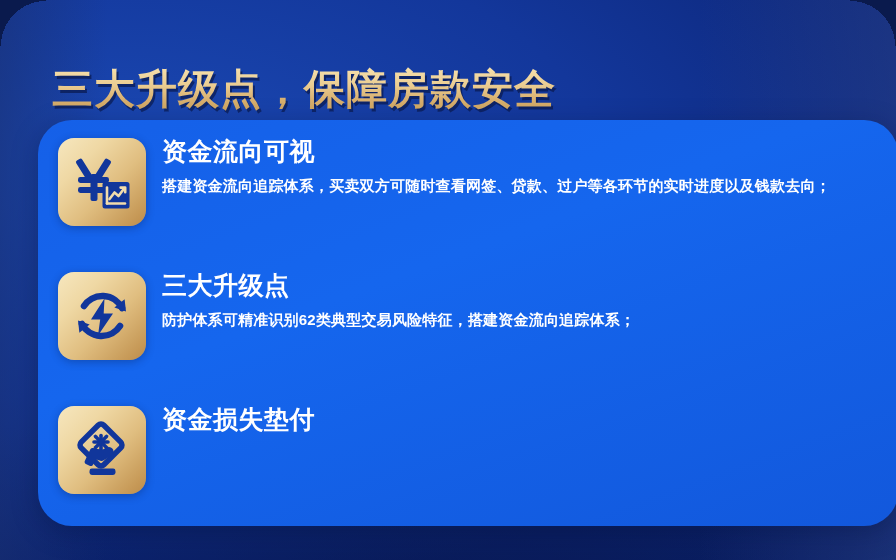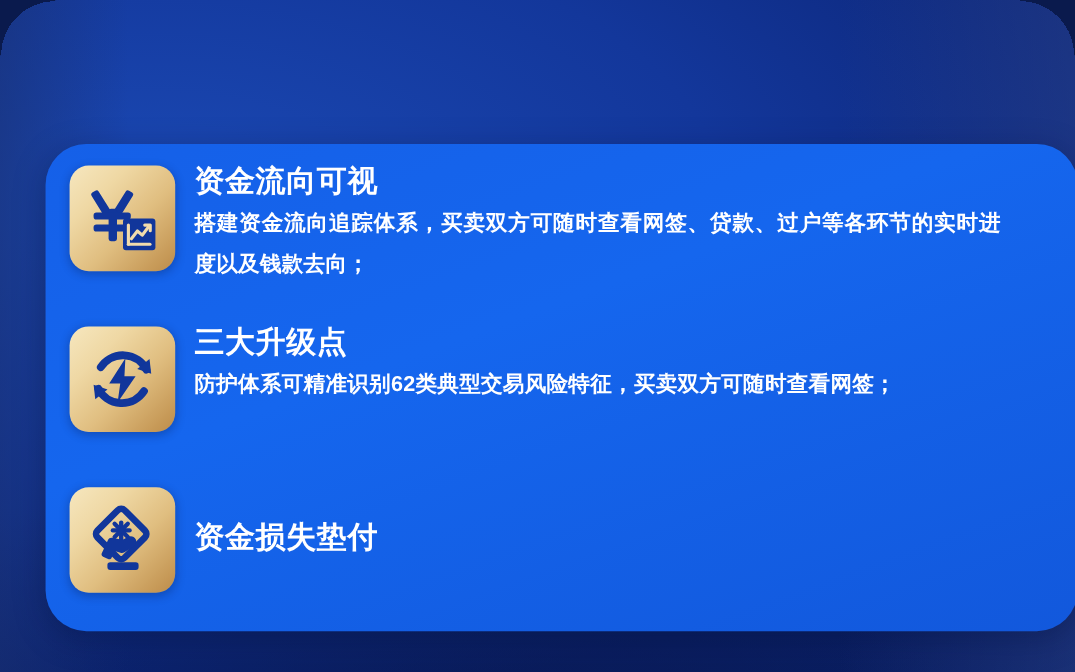--- a/index.html
+++ b/index.html
@@ -90,21 +90,21 @@
   .feature {
     position: absolute;
     left: 20px;
     width: 782px;
     display: flex;
     align-items: flex-start;
     gap: 16px;
   }
   .feature.f0 { top: 14px; }
   .feature.f1 { top: 148px; }
-  .feature.f2 { top: 282px; align-items: center; }
+  .feature.f2 { top: 282px; }
 
   .icon-tile {
     flex: 0 0 auto;
     width: 88px;
     height: 88px;
     border-radius: 16px;
     background: linear-gradient(135deg, #F6E7BF 0%, #EFD8A4 28%, #E0BE80 58%, #C79A58 88%, #BC8C4B 100%);
     box-shadow: 0 2px 8px rgba(5, 20, 60, 0.30);
     display: flex;
     align-items: center;
@@ -122,38 +122,39 @@
     color: #ffffff;
     font-size: 25px;
     line-height: 34px;
     font-weight: 700;
     letter-spacing: 0.5px;
     margin: 0 0 1px 0;
     white-space: nowrap;
   }
   .feature-body {
     color: #ffffff;
-    font-size: 18px;
+    font-size: 15px;
     line-height: 34px;
     font-weight: 700;
     letter-spacing: 0.2px;
     margin: 0;
     max-width: 672px;
     text-align: justify;
     text-justify: inter-ideograph;
   }
 </style>
 </head>
 <body>
 
 <div id="stage">
 
   <div class="stage-corner tl"></div>
   <div class="stage-corner tr"></div>
 
+  <h1 id="title">三大升级点，保障房款安全</h1>
 
   <div id="panel">
 
     <div class="feature f0">
       <div class="icon-tile">
         <svg width="60" height="60" viewBox="0 0 60 60" aria-hidden="true">
           <g fill="#11369B">
 
             <rect x="8.5" y="6" width="7" height="22" rx="2" transform="rotate(-32 12 17)"></rect>
             <rect x="27.5" y="6" width="7" height="22" rx="2" transform="rotate(32 31 17)"></rect>
@@ -192,21 +193,21 @@
 
             <path d="M52.6 13.2l1.4 12.2-11.6-4z"></path>
             <path d="M7.4 46.8L6 34.6l11.6 4z"></path>
 
             <path d="M32.5 12.5L19 33.5h9.2L26 49.5 41 27.5h-9.3z"></path>
           </g>
         </svg>
       </div>
       <div class="feature-text">
         <div class="feature-heading">三大升级点</div>
-        <p class="feature-body">防护体系可精准识别62类典型交易风险特征，买卖双方可随时查看网签；</p>
+        <p class="feature-body">防护体系可精准识别62类典型交易风险特征，搭建资金流向追踪体系；</p>
       </div>
     </div>
 
     <div class="feature f2">
       <div class="icon-tile">
         <svg width="60" height="60" viewBox="0 0 60 60" aria-hidden="true">
 
           <g transform="rotate(-45 29 25)">
             <rect x="13" y="9" width="32" height="32" rx="4" fill="none" stroke="#11369B" stroke-width="5.5"></rect>
           </g>

